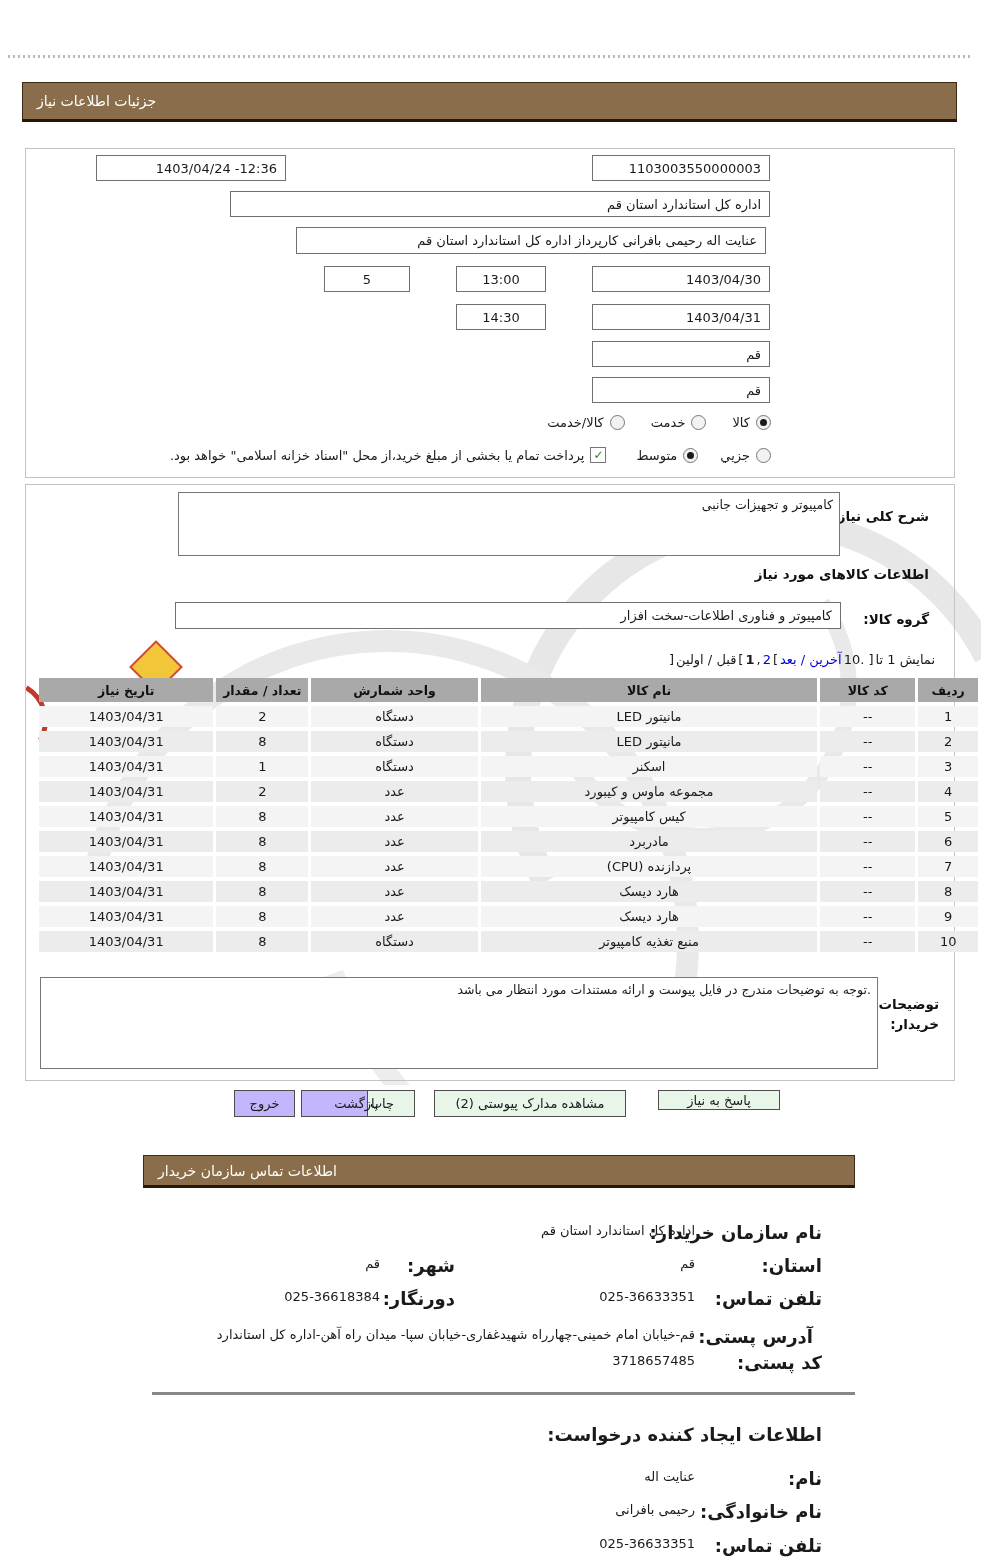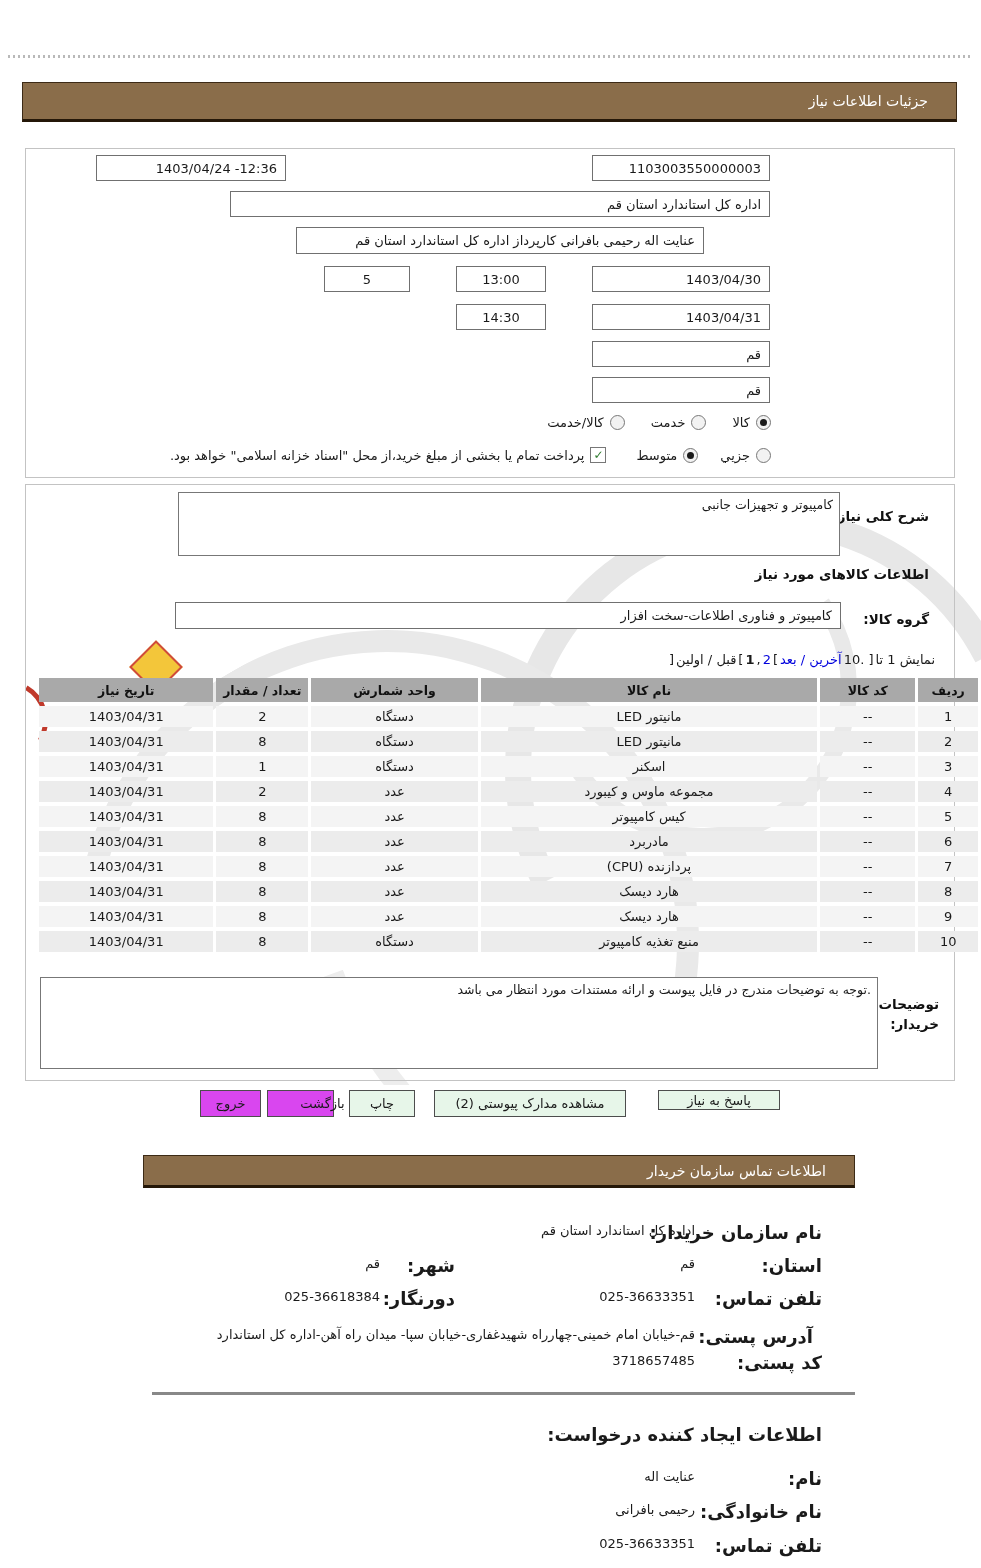--- a/index.html
+++ b/index.html
@@ -1,21 +1,21 @@
 <!DOCTYPE html>
 <html lang="fa" dir="rtl"><head>
 <meta charset="utf-8">
 <style>
   html,body{margin:0;padding:0;background:#fff;}
   body{font-family:"DejaVu Sans","Liberation Sans",sans-serif;color:#1a1a1a;}
   #page{position:relative;width:981px;height:1568px;background:#fff;overflow:hidden;direction:rtl;}
   .abs{position:absolute;}
   .dotline{height:3px;background:repeating-linear-gradient(90deg,#b9b9b9 0 2px,#ffffff 2px 5px);}
   .barhead{background:#8a6d4a;border:1px solid #3c2a16;border-bottom:3px solid #241708;color:#fff;
-           font-size:14px;display:flex;align-items:center;padding:0 28px;box-sizing:border-box;}
+           font-size:14px;display:flex;align-items:center;padding:0 14px;box-sizing:border-box;justify-content:flex-end;}
   .panel{border:1px solid #c3c3c3;background:transparent;box-sizing:border-box;z-index:1;}
   .panel1{background:#fff;}
   .lbl{font-size:13px;white-space:nowrap;color:#111;}
   .lbl2{font-size:13px;line-height:1.45;text-align:right;color:#111;}
   .bold{font-weight:bold;}
   .inp{border:1px solid #707070;background:#fff;box-sizing:border-box;font-size:13px;
        display:flex;align-items:center;justify-content:flex-start;padding:0 8px;white-space:nowrap;overflow:hidden;z-index:2;}
   .num{direction:ltr;justify-content:flex-end;}
   .link{color:#0000dd;cursor:pointer;font-size:13px;white-space:nowrap;}
   .cdown{background:#f1efd0;border:1px solid #99996a;color:#333;font-size:13px;display:flex;
@@ -34,21 +34,21 @@
   .pag .pbold{font-weight:bold;}
   table.items{border-collapse:separate;border-spacing:3px 4px;z-index:2;position:absolute;}
   table.items th{background:#a9a9a9;color:#111;font-size:12.5px;font-weight:bold;height:24px;padding:0 4px;white-space:nowrap;}
   table.items td{font-size:13px;height:21px;text-align:center;padding:0 4px;white-space:nowrap;}
   table.items tr.odd td{background:#f4f4f4;}
   table.items tr.even td{background:#ececec;}
   .ltr{direction:ltr;}
   .btn{border:1px solid #4d4d4d;font-size:13px;display:flex;align-items:center;justify-content:center;
        box-sizing:border-box;cursor:pointer;white-space:nowrap;z-index:2;}
   .btn.green{background:#e7f6e9;}
-  .btn.pink{background:#d946ef;}
+  .btn.pink{background:#c4b5fd;margin-left:34px;}
   .ctc-lbl{font-size:18px;font-weight:bold;white-space:nowrap;text-align:right;}
   .ctc-val{font-size:13px;white-space:nowrap;}
   .divider{background:#888;height:3px;}
   
   #wm{position:absolute;left:0;top:480px;width:981px;height:605px;overflow:hidden;z-index:0;pointer-events:none;}
   .arc{position:absolute;border-radius:50%;}
   .arc1{width:470px;height:470px;left:505px;top:28px;border:26px solid transparent;
         border-top-color:#e7e7e7;border-left-color:#e7e7e7;transform:rotate(18deg);}
   .arc2{width:580px;height:580px;left:75px;top:150px;border:22px solid transparent;
         border-top-color:#e9e9e9;border-right-color:#e9e9e9;transform:rotate(-30deg);}
@@ -91,21 +91,21 @@
   <div class="abs inp num" style="left:96px;top:155px;width:190px;height:26px;">
     <span>1403/04/24 -12:36</span>
   </div>
 
   <span class="abs lbl" style="right:52px;top:197px;">نام دستگاه خریدار:</span>
   <div class="abs inp" style="left:230px;top:191px;width:540px;height:26px;">
     <span>اداره کل استاندارد استان قم</span>
   </div>
 
   <span class="abs lbl" style="right:52px;top:233px;">ایجاد کننده درخواست:</span>
-  <div class="abs inp" style="left:296px;top:227px;width:408px;height:27px;">
+  <div class="abs inp" style="left:296px;top:227px;width:470px;height:27px;">
     <span>عنایت اله رحیمی بافرانی کارپرداز اداره کل استاندارد استان قم</span>
   </div>
   <span class="abs link" style="left:170px;top:233px;">اطلاعات تماس خریدار</span>
 
   <div class="abs lbl2" style="right:52px;top:258px;width:150px;">
     <span>مهلت ارسال پاسخ: تا</span><br>
     <span>تاریخ:</span>
   </div>
   <div class="abs inp num" style="left:592px;top:266px;width:178px;height:26px;">
     <span>1403/04/30</span>

